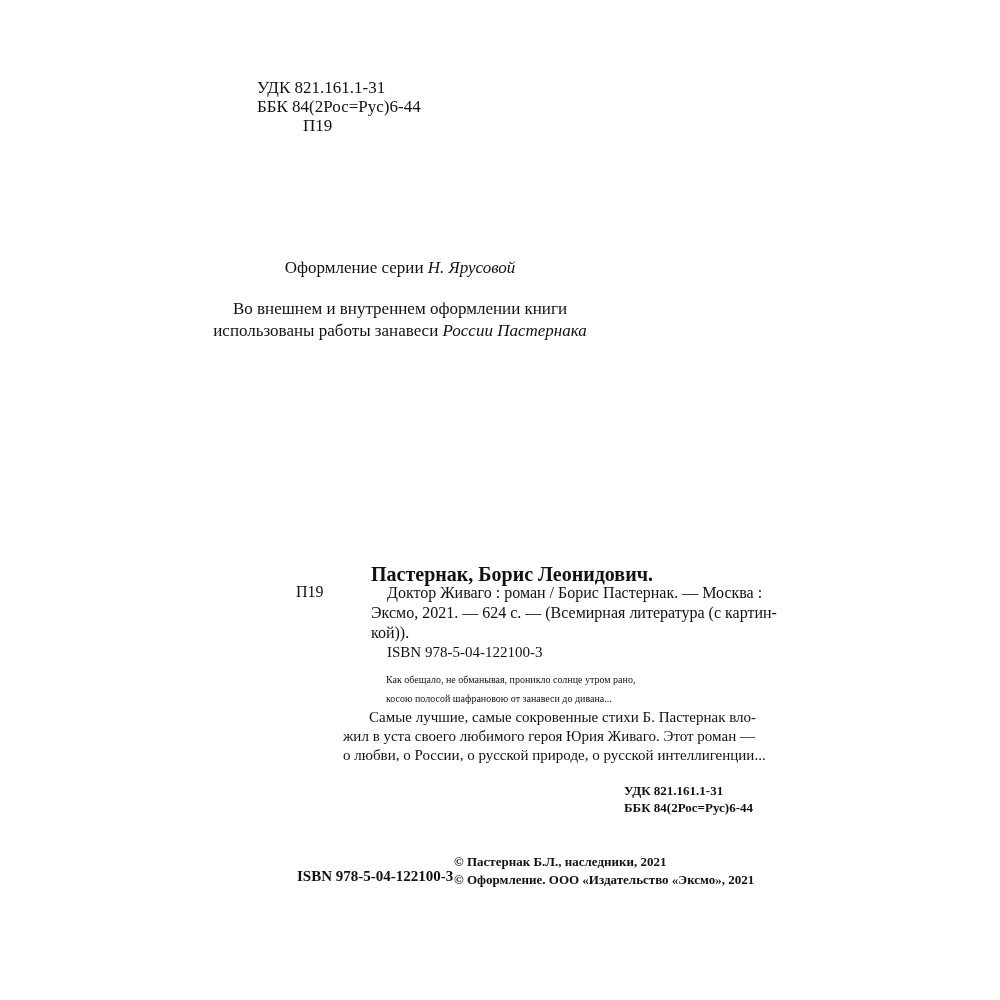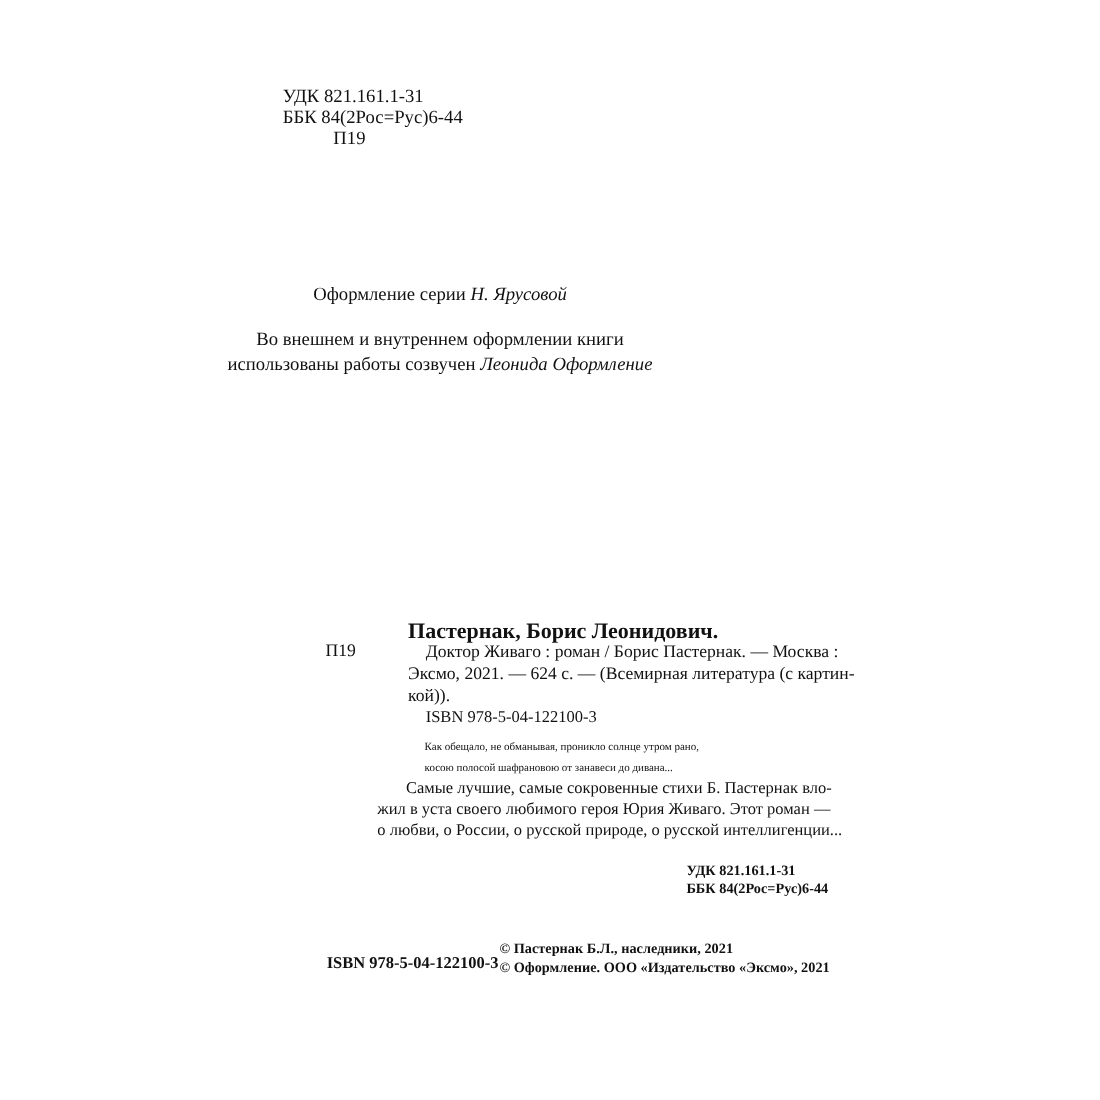--- a/index.html
+++ b/index.html
@@ -44,21 +44,21 @@
   <div class="p19">П19</div>
 </div>
 
 <div class="abs center design">
   <span>Оформление серии </span><i>Н. Ярусовой</i>
 </div>
 
 <div class="abs center art">
   <div>Во внешнем и внутреннем оформлении книги</div>
   <div>
-    <span>использованы  работы созвучен </span><i>Леонида Оформление</i>
+    <span>использованы  работы занавеси </span><i>России Пастернака</i>
   </div>
 </div>
 
 <div class="abs author">Пастернак, Борис Леонидович.</div>
 <div class="abs index">П19</div>
 
 <div class="abs biblio">
   <span class="line indent">Доктор Живаго : роман / Борис Пастернак. — Москва :</span>
   <span class="line">Эксмо, 2021. — 624 с. — (Всемирная литература (с картин-</span>
   <span class="line">кой)).</span>

